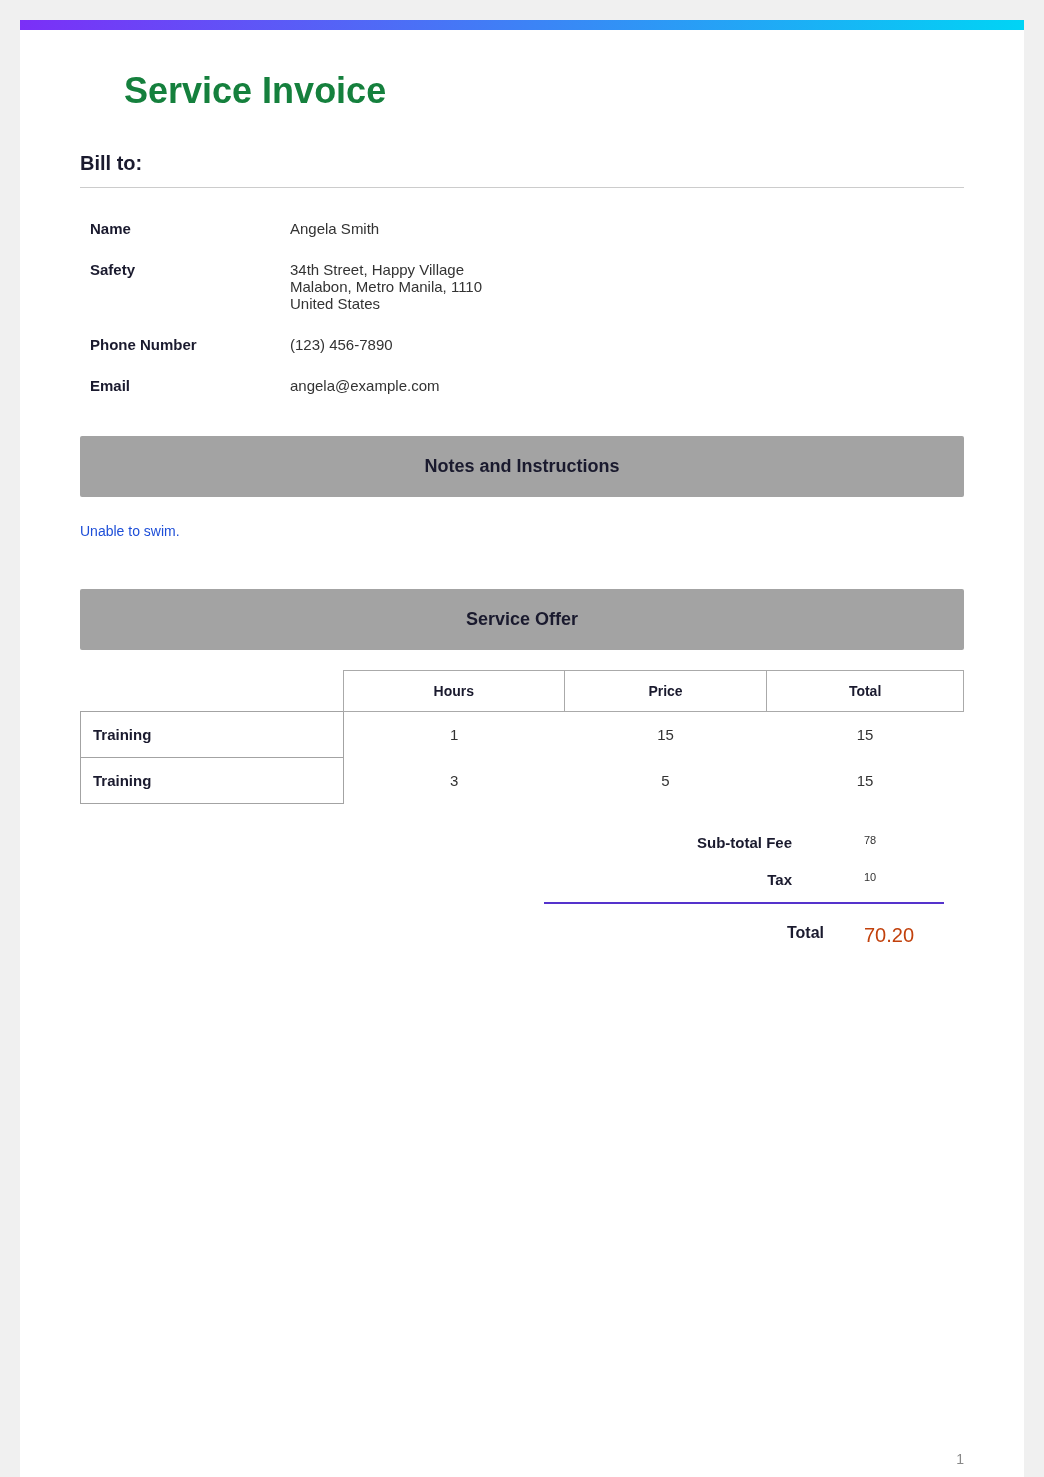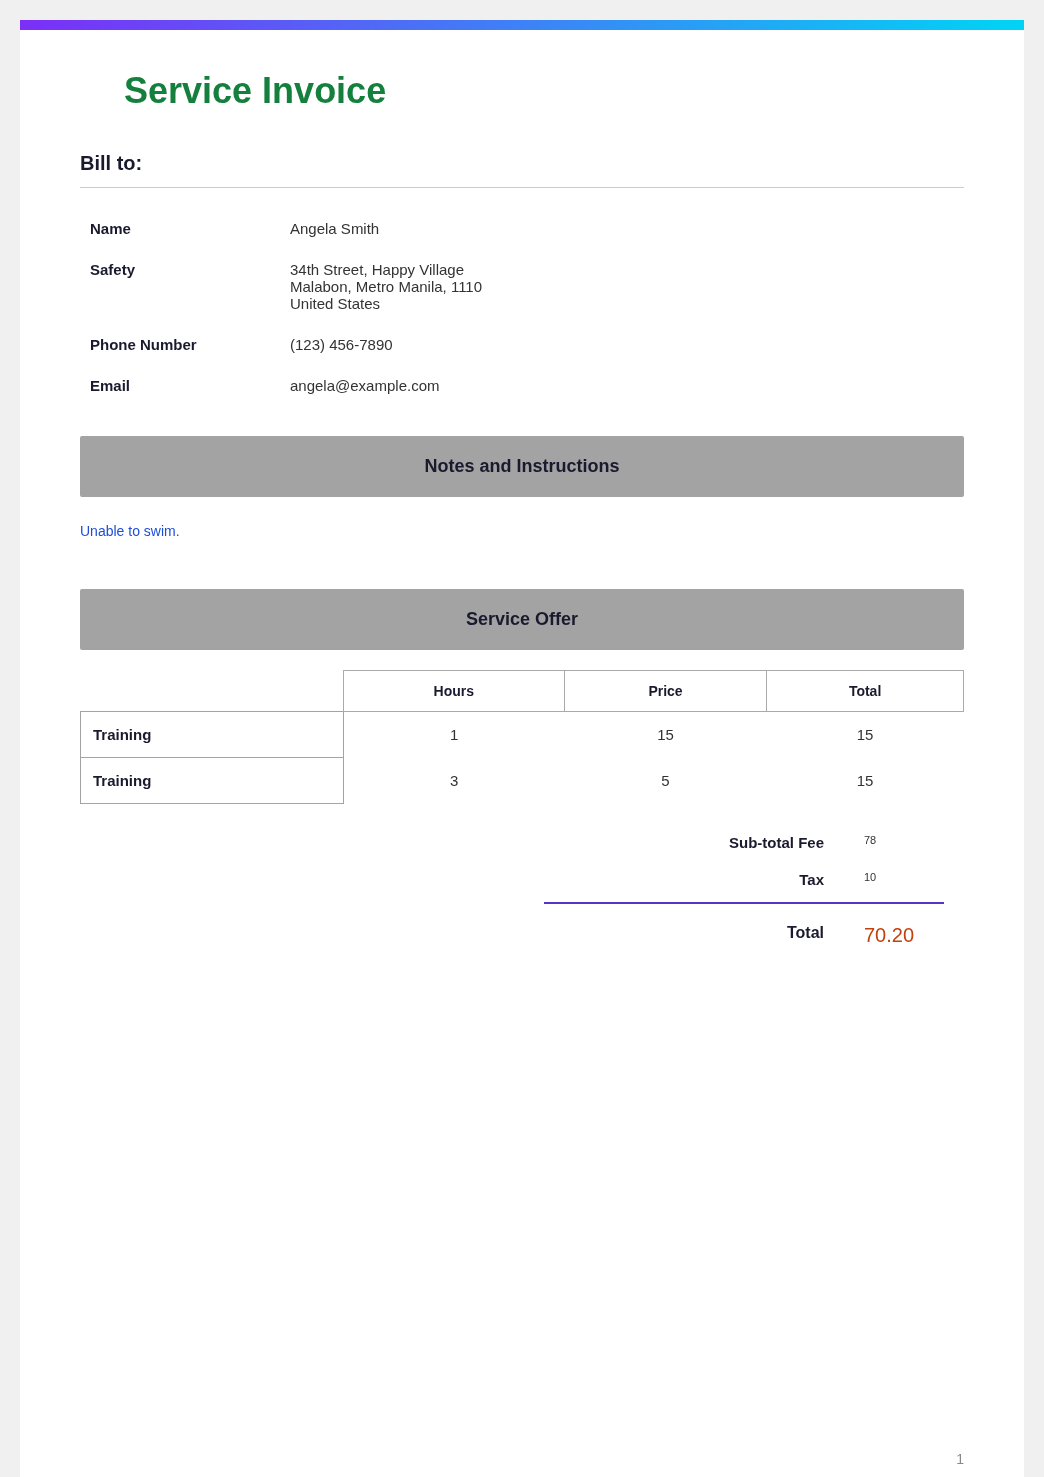--- a/index.html
+++ b/index.html
@@ -164,20 +164,21 @@
       flex-direction: column;
       align-items: flex-end;
       padding-right: 20px;
     }
 
     .totals-row {
       display: flex;
       justify-content: flex-end;
       width: 400px;
       padding: 10px 0;
+      gap: 32px;
     }
 
     .totals-label {
       font-size: 15px;
       font-weight: 700;
       color: #1a1a2e;
       flex: 1;
       text-align: right;
       padding-right: 40px;
     }

